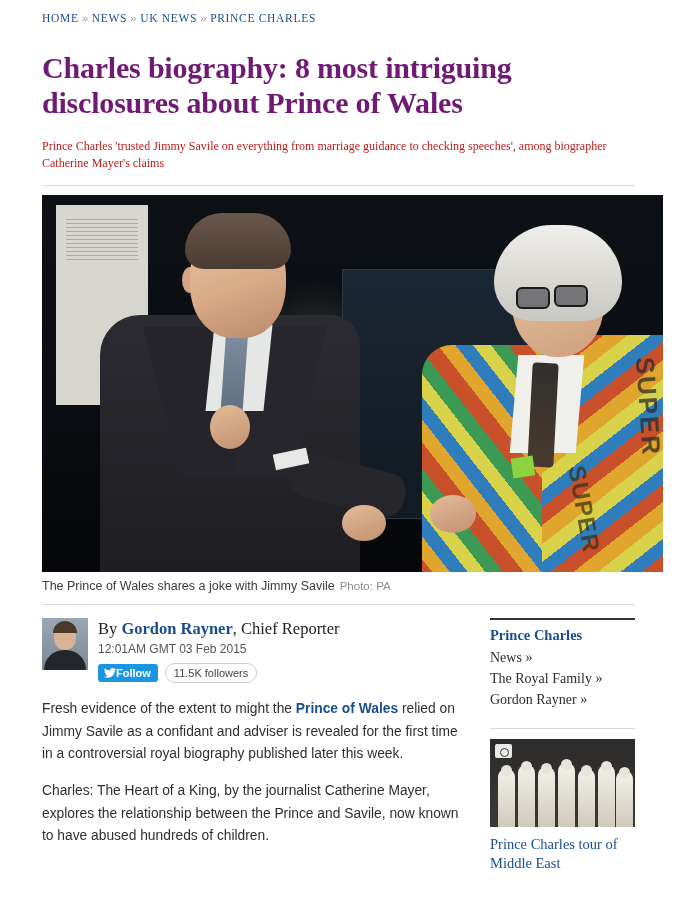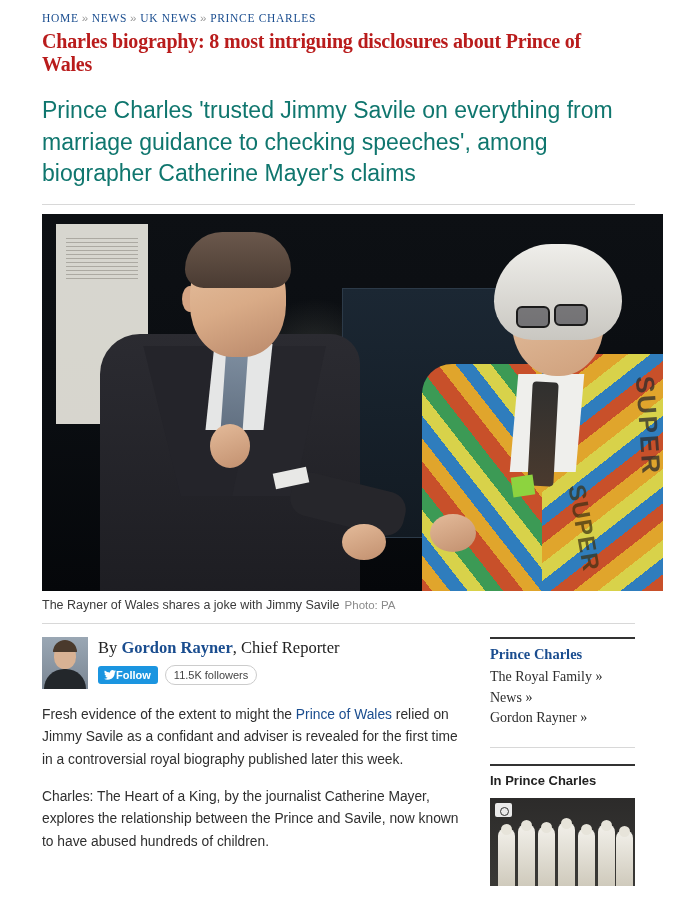--- a/index.html
+++ b/index.html
@@ -37,32 +37,32 @@
   .breadcrumb .sep {
     color: #999;
     margin: 0 3px;
     font-family: "Liberation Sans", sans-serif;
   }
   .breadcrumb .crumb-last { color: #1a4d8f; }
 
   
   .headline {
     font-family: "Liberation Serif", serif;
-    font-size: 20px;
+    font-size: 30px;
     line-height: 1.17;
     font-weight: 700;
+    color: #701a75;
+    margin: 20px 28px 0 28px;
+    letter-spacing: -0.2px;
+  }
+  .standfirst {
+    font-family: Liberation Serif, serif;
+    font-size: 12px;
+    line-height: 1.38;
     color: #b91c1c;
-    margin: 0 28px 0 28px;
-    letter-spacing: -0.2px;
-  }
-  .standfirst {
-    font-family: Liberation Sans, sans-serif;
-    font-size: 23px;
-    line-height: 1.38;
-    color: #0f766e;
     margin: 18px 28px 0 28px;
   }
 
   
   .hero-wrap {
     margin: 14px 28px 0 28px;
     border-top: 1px solid #d8d8d8;
     padding-top: 9px;
   }
   .hero {
@@ -353,21 +353,21 @@
 
   .body-copy { margin-top: 15px; }
   .body-copy p {
     font-size: 13.8px;
     line-height: 1.62;
     color: #2f2f2f;
     margin: 0 0 15px 0;
   }
   .body-copy a {
     color: #1a4d8f;
-    font-weight: 400;
+    font-weight: 700;
     text-decoration: none;
   }
 
   
   .side-col .sb-head {
     border-top: 2px solid #333;
     padding-top: 7px;
     font-family: "Liberation Serif", serif;
     font-size: 14.5px;
     font-weight: 700;
@@ -474,38 +474,39 @@
       <div class="sav-badge"></div>
       <div class="sav-head"></div>
       <div class="sav-hair"></div>
       <div class="sav-glass-l"></div>
       <div class="sav-glass-r"></div>
       <div class="sav-hand"></div>
     </div>
   </div>
 
   <div class="caption">
-    <span>The Rayner of Wales shares a joke with Jimmy Savile</span><span class="credit">Photo: PA</span>
+    <span>The Prince of Wales shares a joke with Jimmy Savile</span><span class="credit">Photo: PA</span>
   </div>
 
   <div class="cols">
 
     <div class="main-col">
 
       <div class="byline">
         <div class="avatar">
           <div class="shoulders"></div>
           <div class="face"></div>
           <div class="hair"></div>
         </div>
         <div class="byline-txt">
           <div class="byline-name">
             <span>By</span>
             <a href="#">Gordon Rayner</a><span>, Chief Reporter</span>
           </div>
+          <div class="byline-date">12:01AM GMT 03 Feb 2015</div>
           <div class="follow-row">
             <span class="tw-follow">
               <svg width="12" height="10" viewBox="0 0 24 20">
                 <path fill="#ffffff" d="M24 2.4c-.9.4-1.8.7-2.8.8 1-.6 1.8-1.6 2.2-2.7-1 .6-2 1-3.1 1.2A4.9 4.9 0 0 0 11.9 5 13.9 13.9 0 0 1 1.7.9 4.9 4.9 0 0 0 3.2 7.5c-.8 0-1.5-.2-2.2-.6v.1c0 2.4 1.7 4.3 3.9 4.8-.7.2-1.4.2-2.1.1.6 1.9 2.4 3.3 4.5 3.4A9.9 9.9 0 0 1 0 17.4a13.9 13.9 0 0 0 7.5 2.2c9.1 0 14-7.5 14-14v-.6c1-.7 1.8-1.6 2.5-2.6z"></path>
               </svg>
               <span>Follow</span>
             </span>
             <span class="followers">11.5K followers</span>
           </div>
         </div>
@@ -515,26 +516,25 @@
         <p>
           <span>Fresh evidence of the extent to might the </span><a href="#">Prince of Wales</a><span> relied on Jimmy Savile as a confidant and adviser is revealed for the first time in a controversial royal biography published later this week.</span>
         </p>
         <p>Charles: The Heart of a King, by the journalist Catherine Mayer, explores the relationship between the Prince and Savile, now known to have abused hundreds of children.</p>
       </div>
     </div>
 
     <div class="side-col">
       <div class="sb-head">Prince Charles</div>
       <div class="sb-links">
+        <a href="#">News »</a>
         <a href="#">The Royal Family »</a>
-        <a href="#">News »</a>
         <a href="#">Gordon Rayner »</a>
       </div>
       <div class="sb-rule"></div>
-      <div class="sb-head2">In Prince Charles</div>
 
       <div class="sb-thumb">
         <div class="robe" style="left:8px;  height:58px;"></div>
         <div class="robe" style="left:28px; height:62px;"></div>
         <div class="robe" style="left:48px; height:60px;"></div>
         <div class="robe" style="left:68px; height:64px;"></div>
         <div class="robe" style="left:88px; height:58px;"></div>
         <div class="robe" style="left:108px;height:62px;"></div>
         <div class="robe" style="left:126px;height:56px;"></div>
         <div class="hd" style="left:11px; top:26px;"></div>

